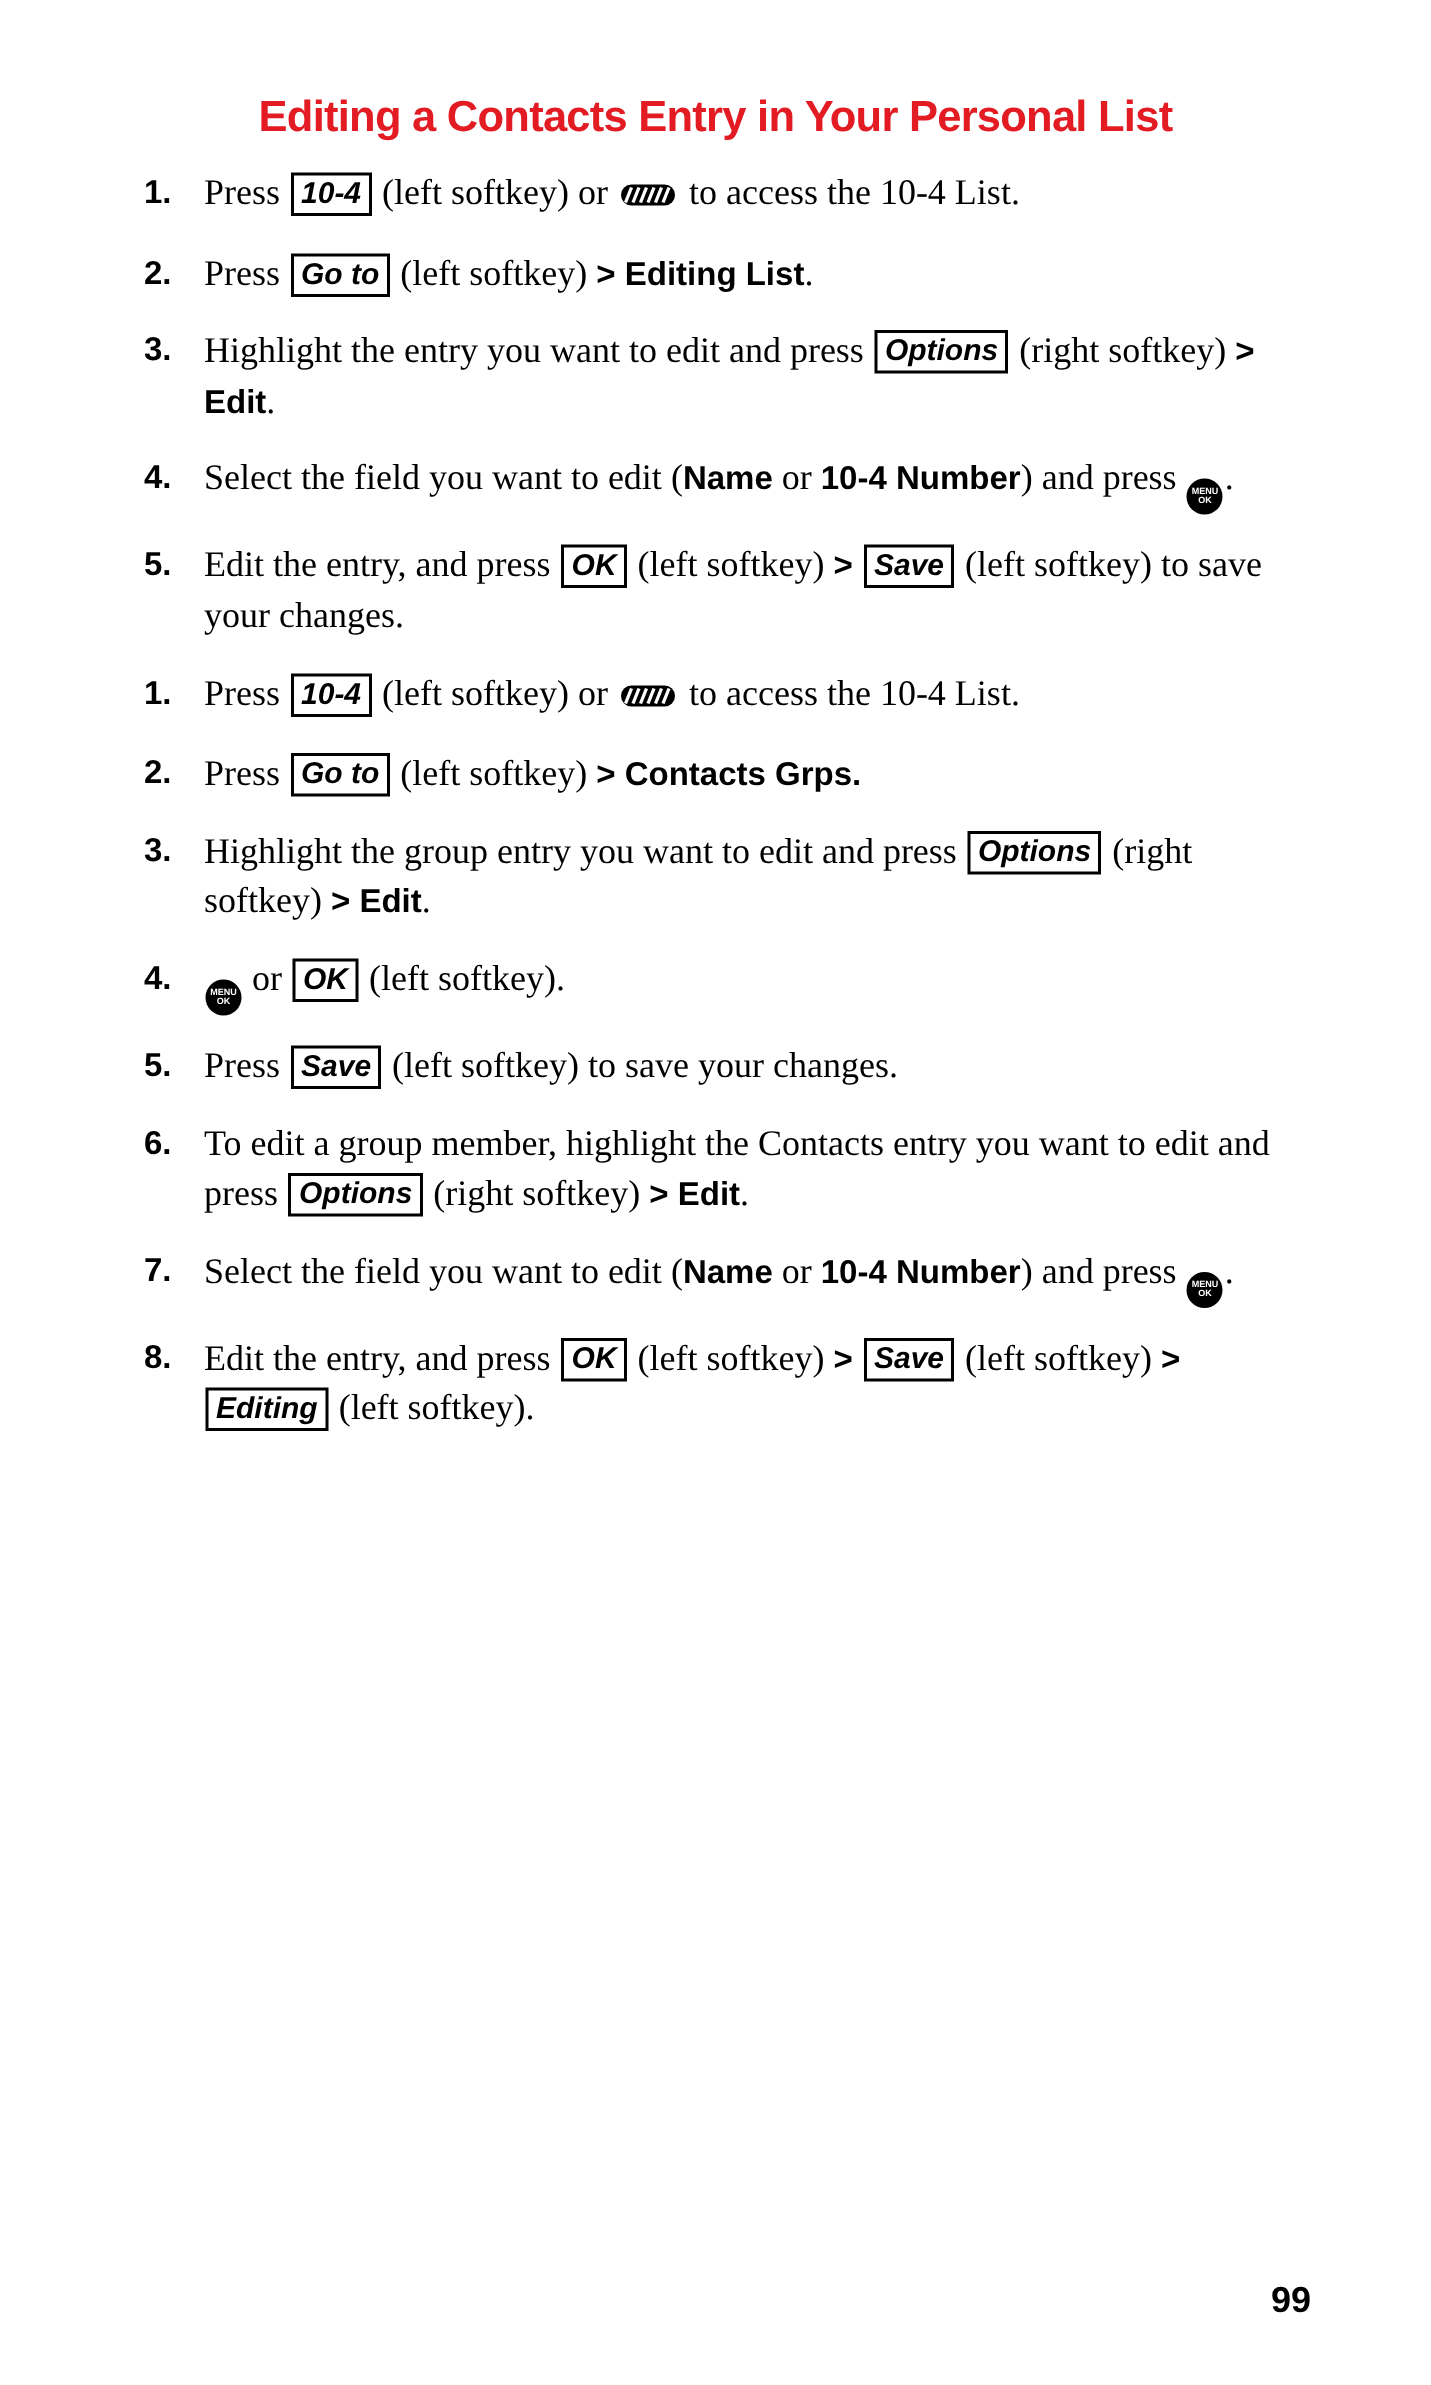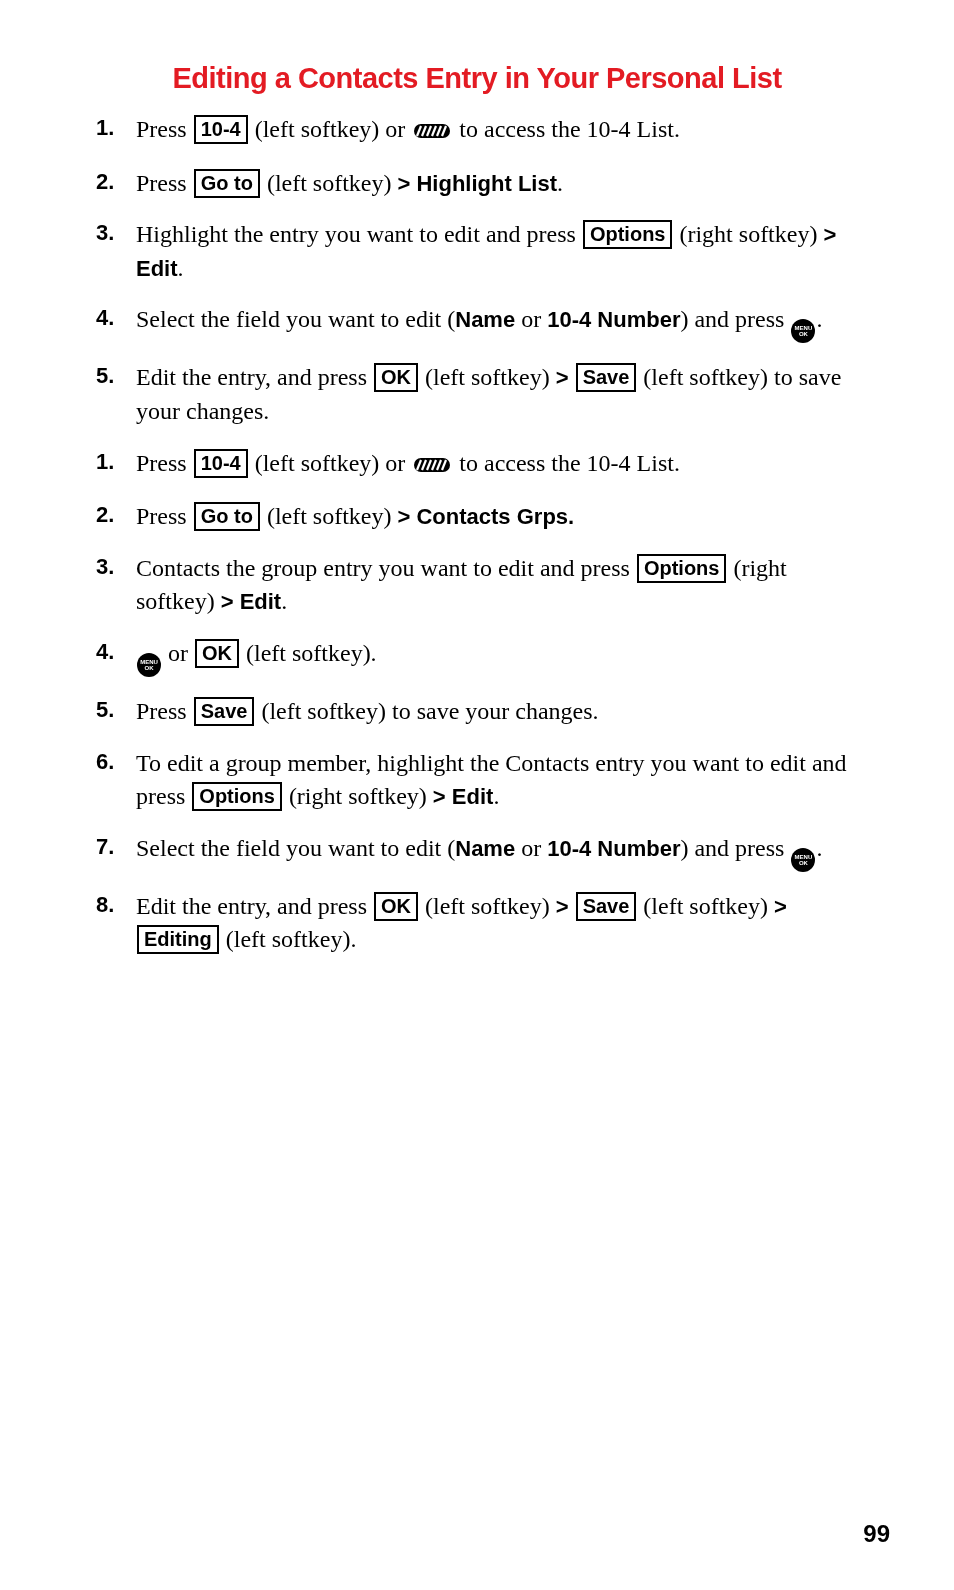--- a/index.html
+++ b/index.html
@@ -53,20 +53,21 @@
   .keycap {
     display: inline-block;
     border: 2px solid #000;
     padding: 0 5px;
     font-family: "Arial Black", "Helvetica Neue", Arial, sans-serif;
     font-weight: 900;
     font-size: 20px;
     line-height: 1.25;
     vertical-align: 1px;
     margin: 0 1px;
+    font-style: italic;
   }
   .bold {
     font-family: "Arial Black", "Helvetica Neue", Arial, sans-serif;
     font-weight: 900;
     font-size: 22px;
   }
   .menu-ok {
     display: inline-flex;
     align-items: center;
     justify-content: center;
@@ -106,21 +107,21 @@
     position: absolute;
     left: 0;
     top: 13px;
     width: 8px;
     height: 8px;
     background: #e31b23;
   }
   .pagenum {
     position: absolute;
     bottom: 42px;
-    right: 64px;
+    right: 80px;
     font-family: "Arial Black", "Helvetica Neue", Arial, sans-serif;
     font-weight: 900;
     font-size: 24px;
   }
 </style>
 </head>
 <body>
 
 <div class="page">
 
@@ -136,21 +137,21 @@
               <line x1="13" y1="3" x2="9" y2="13"></line>
               <line x1="18" y1="3" x2="14" y2="13"></line>
               <line x1="23" y1="3" x2="19" y2="13"></line>
               <line x1="28" y1="3" x2="24" y2="13"></line>
               <line x1="33" y1="3" x2="29" y2="13"></line>
             </g>
           </svg></span><span> to access the 10-4 List.</span>
     </li>
     <li>
       <span class="num">2.</span>
-      <span>Press </span><span class="keycap">Go to</span><span> (left softkey) </span><span class="bold">&gt; </span><span class="bold">Highlight List</span><span>.</span>
+      <span>Press </span><span class="keycap">Go to</span><span> (left softkey) </span><span class="bold">&gt; </span><span class="bold">Editing List</span><span>.</span>
     </li>
     <li>
       <span class="num">3.</span>
       <span>Highlight the entry you want to edit and press </span><span class="keycap">Options</span><span> (right softkey) </span><span class="bold">&gt; </span><span class="bold">Edit</span><span>.</span>
     </li>
     <li>
       <span class="num">4.</span>
       <span>Select the field you want to edit (</span><span class="bold">Name</span><span> or </span><span class="bold">10-4 Number</span><span>) and press </span><span class="menu-ok">
           <span class="mlabel">MENU<br>OK</span>
         </span><span>.</span>
@@ -176,21 +177,21 @@
               <line x1="33" y1="3" x2="29" y2="13"></line>
             </g>
           </svg></span><span> to access the 10-4 List.</span>
     </li>
     <li>
       <span class="num">2.</span>
       <span>Press </span><span class="keycap">Go to</span><span> (left softkey) </span><span class="bold">&gt; </span><span class="bold">Contacts Grps.</span>
     </li>
     <li>
       <span class="num">3.</span>
-      <span>Contacts the group entry you want to edit and press </span><span class="keycap">Options</span><span> (right softkey) </span><span class="bold">&gt; </span><span class="bold">Edit</span><span>.</span>
+      <span>Highlight the group entry you want to edit and press </span><span class="keycap">Options</span><span> (right softkey) </span><span class="bold">&gt; </span><span class="bold">Edit</span><span>.</span>
     </li>
     <li>
       <span class="num">4.</span>
       <span class="menu-ok">
           <span class="mlabel">MENU<br>OK</span>
         </span><span> or </span><span class="keycap">OK</span><span> (left softkey).</span>
     </li>
     <li>
       <span class="num">5.</span>
       <span>Press </span><span class="keycap">Save</span><span> (left softkey) to save your changes.</span>

